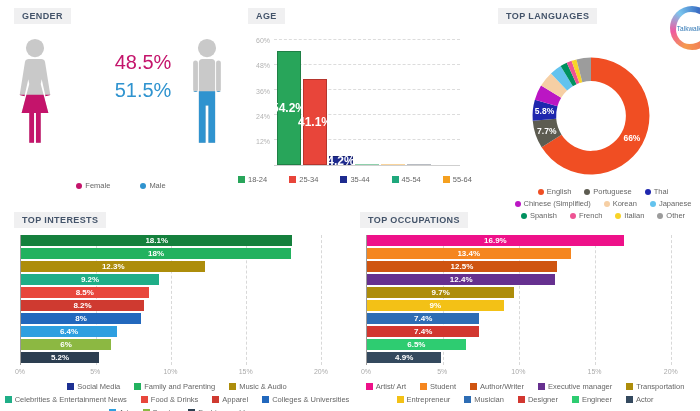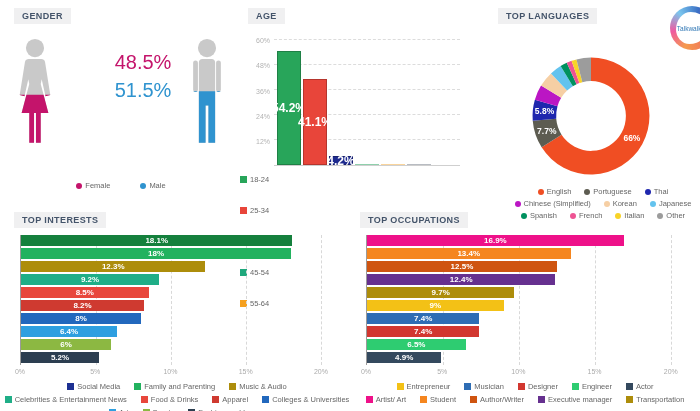--- a/index.html
+++ b/index.html
@@ -18,21 +18,21 @@
   .gender-nums{display:flex;flex-direction:column;gap:4px;margin-top:12px;}
   .g-num{font-size:20px;font-weight:normal;line-height:1.2;margin-left:44px;}
   .legend{width:100%;}
   .lg-row{display:flex;justify-content:center;gap:12px;margin-top:4px;}
   .lg-item{display:inline-flex;align-items:center;gap:3px;color:#666;font-size:7.5px;white-space:nowrap;}
   .lg-dot{width:7px;height:7px;flex:0 0 auto;}
   .lg-dot.round{border-radius:50%;width:6px;height:6px;}
   .legend-gender{position:absolute;bottom:14px;}
   .legend-gender .lg-row{gap:30px;}
   .legend-age{margin-top:9px;}
-  .legend-age .lg-row{gap:22px;margin-top:5px;flex-direction:column;}
+  .legend-age .lg-row{gap:22px;margin-top:5px;}
   .legend-langs{margin-top:5px;}
   .legend-langs .lg-row{gap:13px;margin-top:3px;}
   .legend-hbar{margin-top:7px;}
   .legend-hbar .lg-row{gap:14px;margin-top:4px;}
   
   .vbar{position:relative;height:132px;margin:10px 6px 0 6px;}
   .vbar-plot{position:absolute;left:28px;right:4px;top:0;bottom:0;border-bottom:1px solid #cfcfcf;}
   .hgrid{position:absolute;left:0;right:0;border-top:1px dashed #dcdcdc;}
   .ylabel{position:absolute;left:0;width:24px;text-align:right;font-size:7px;color:#b3b3b3;}
   .vbar-bars{position:absolute;left:3px;bottom:0;display:flex;align-items:flex-end;gap:2px;}
@@ -383,58 +383,58 @@
           <span class="xtick" style="left: 0%;">0%</span>
           <span class="xtick" style="left: 23.8095%;">5%</span>
           <span class="xtick" style="left: 47.619%;">10%</span>
           <span class="xtick" style="left: 71.4286%;">15%</span>
           <span class="xtick" style="left: 95.2381%;">20%</span>
         </div>
     </div>
     <div class="legend legend-hbar">
         <div class="lg-row">
           <span class="lg-item">
+            <span class="lg-dot" style="background: rgb(238, 17, 137);"></span>
+            <span class="lg-txt">Artist/ Art</span>
+          </span>
+          <span class="lg-item">
+            <span class="lg-dot" style="background: rgb(245, 134, 31);"></span>
+            <span class="lg-txt">Student</span>
+          </span>
+          <span class="lg-item">
+            <span class="lg-dot" style="background: rgb(207, 84, 16);"></span>
+            <span class="lg-txt">Author/Writer</span>
+          </span>
+          <span class="lg-item">
+            <span class="lg-dot" style="background: rgb(102, 48, 143);"></span>
+            <span class="lg-txt">Executive manager</span>
+          </span>
+          <span class="lg-item">
+            <span class="lg-dot" style="background: rgb(173, 141, 11);"></span>
+            <span class="lg-txt">Transportation</span>
+          </span>
+        </div>
+        <div class="lg-row">
+          <span class="lg-item">
             <span class="lg-dot" style="background: rgb(243, 193, 22);"></span>
             <span class="lg-txt">Entrepreneur</span>
           </span>
           <span class="lg-item">
             <span class="lg-dot" style="background: rgb(46, 109, 180);"></span>
             <span class="lg-txt">Musician</span>
           </span>
           <span class="lg-item">
             <span class="lg-dot" style="background: rgb(210, 55, 48);"></span>
             <span class="lg-txt">Designer</span>
           </span>
           <span class="lg-item">
             <span class="lg-dot" style="background: rgb(46, 204, 113);"></span>
             <span class="lg-txt">Engineer</span>
           </span>
           <span class="lg-item">
             <span class="lg-dot" style="background: rgb(52, 73, 94);"></span>
             <span class="lg-txt">Actor</span>
           </span>
         </div>
-        <div class="lg-row">
-          <span class="lg-item">
-            <span class="lg-dot" style="background: rgb(238, 17, 137);"></span>
-            <span class="lg-txt">Artist/ Art</span>
-          </span>
-          <span class="lg-item">
-            <span class="lg-dot" style="background: rgb(245, 134, 31);"></span>
-            <span class="lg-txt">Student</span>
-          </span>
-          <span class="lg-item">
-            <span class="lg-dot" style="background: rgb(207, 84, 16);"></span>
-            <span class="lg-txt">Author/Writer</span>
-          </span>
-          <span class="lg-item">
-            <span class="lg-dot" style="background: rgb(102, 48, 143);"></span>
-            <span class="lg-txt">Executive manager</span>
-          </span>
-          <span class="lg-item">
-            <span class="lg-dot" style="background: rgb(173, 141, 11);"></span>
-            <span class="lg-txt">Transportation</span>
-          </span>
-        </div>
       </div>
   </section>
 
 </div>
 
 </body></html>

